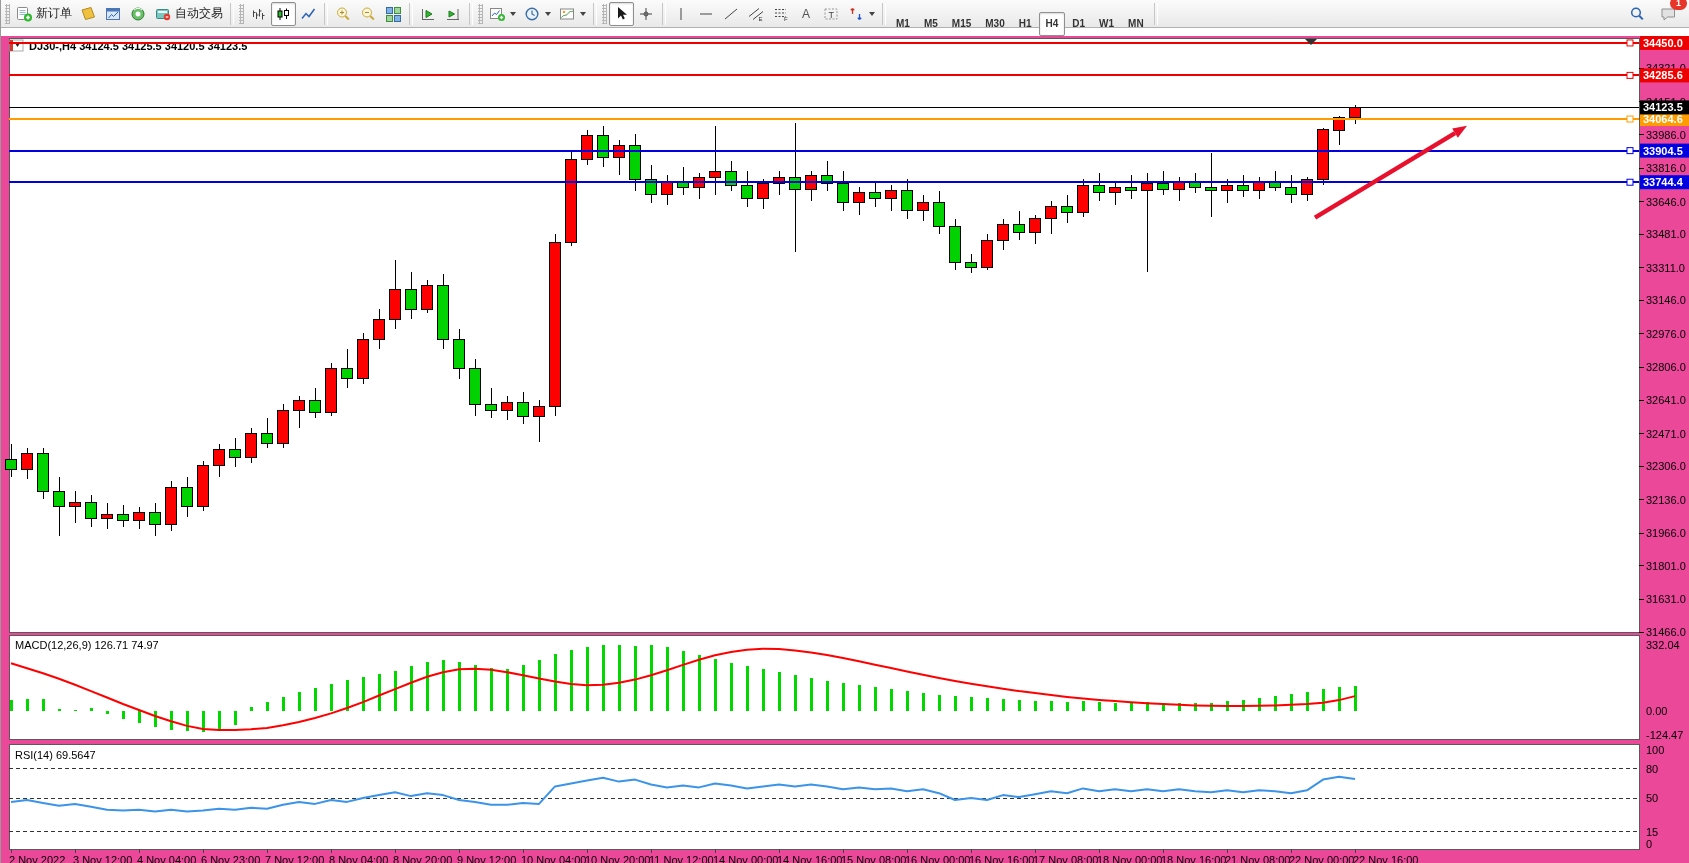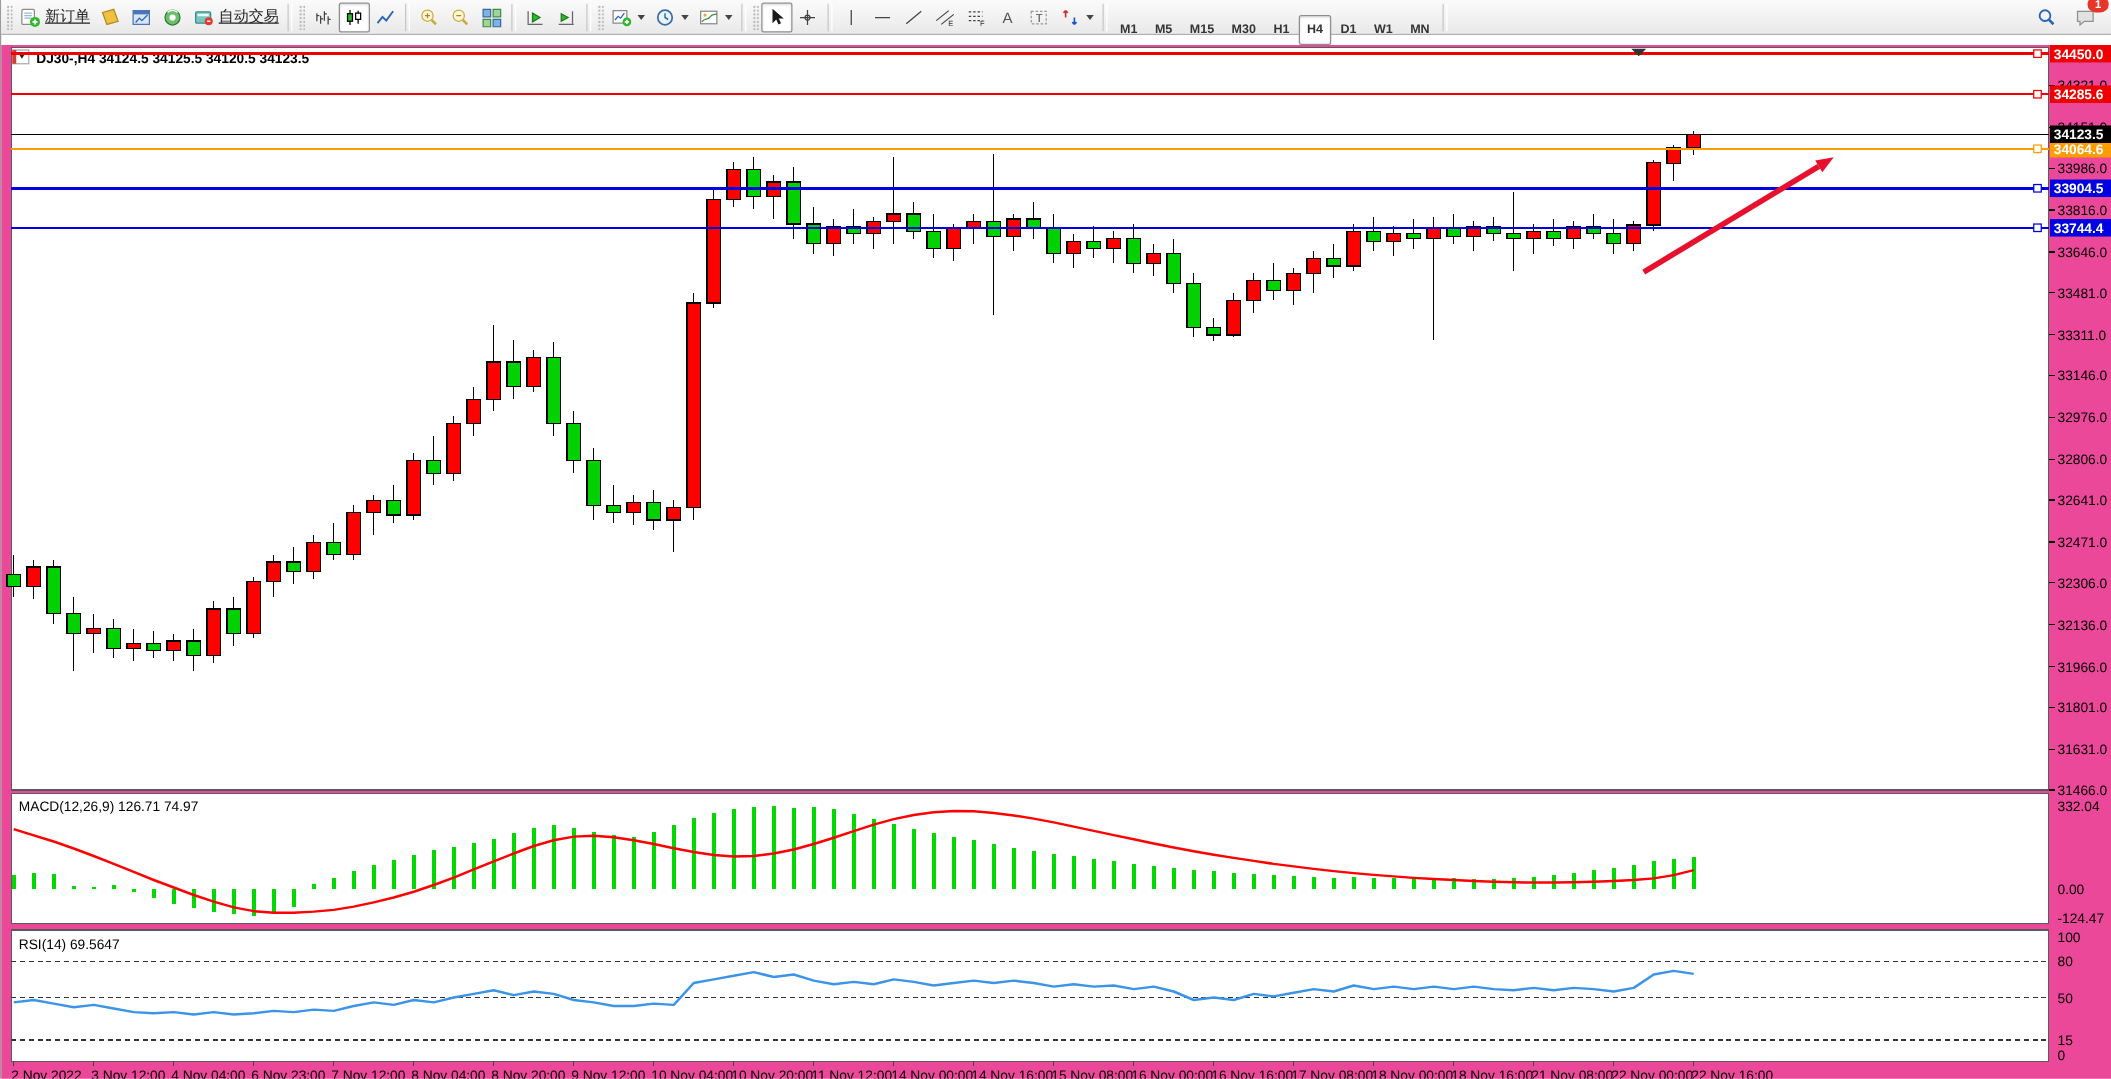--- a/index.html
+++ b/index.html
@@ -6,21 +6,21 @@
     font-family:"Liberation Sans",sans-serif;}
   .app{width:1689px;height:863px;position:relative;border-left:1px solid #9a9a9a;box-sizing:border-box;}
   .toolbar{height:28px;display:flex;align-items:center;background:linear-gradient(#fbfbfb,#e9e9e9);
     border-bottom:1px solid #b0b0b0;padding-left:2px;box-sizing:border-box;}
   .grip{width:5px;height:20px;margin:0 2px;
     background-image:radial-gradient(#b5b5b5 1px,transparent 1.2px);background-size:3px 3px;}
   .sep{width:2px;height:22px;border-left:1px solid #c7c7c7;border-right:1px solid #fff;margin:0 3px;}
   .tb{display:flex;align-items:center;gap:3px;height:24px;padding:1px 3px;border:1px solid transparent;
     border-radius:2px;background:transparent;font-family:"Liberation Sans",sans-serif;font-size:12px;color:#222;cursor:default;}
   .tb.active{background:#fff;border:1px solid #8f8f8f;box-shadow:inset 0 1px 2px rgba(0,0,0,.15);text-align:right;}
-  .tb .lbl{white-space:nowrap;text-decoration:underline;}
+  .tb .lbl{white-space:nowrap;}
   .caret{width:0;height:0;border-left:3px solid transparent;border-right:3px solid transparent;
     border-top:4px solid #444;margin-left:1px;}
   .tf{font-size:10px;font-weight:bold;color:#333;padding:3px 6px;margin-top:20px;}
   .right{margin-left:auto;display:flex;align-items:center;margin-right:8px;gap:6px;}
   .chatwrap{position:relative;}
   .badge{position:absolute;top:-5px;right:-6px;background:#e8352a;color:#fff;border-radius:8px;
     min-width:13px;height:13px;font-size:9px;font-weight:bold;text-align:center;line-height:13px;padding:0 2px;}
   .chart-area{position:absolute;top:36px;left:0;width:1689px;height:835px;background:#ec4899;}
   svg text{font-family:"Liberation Sans",sans-serif;}
 </style>

